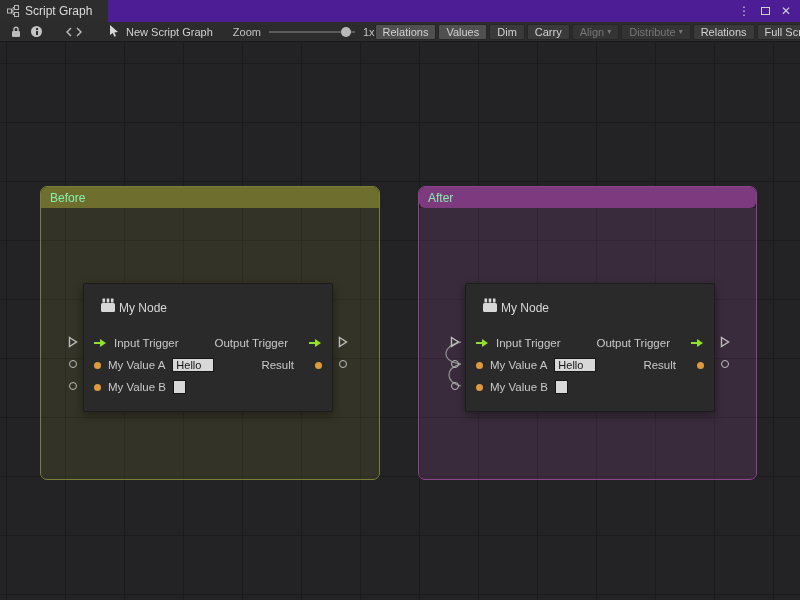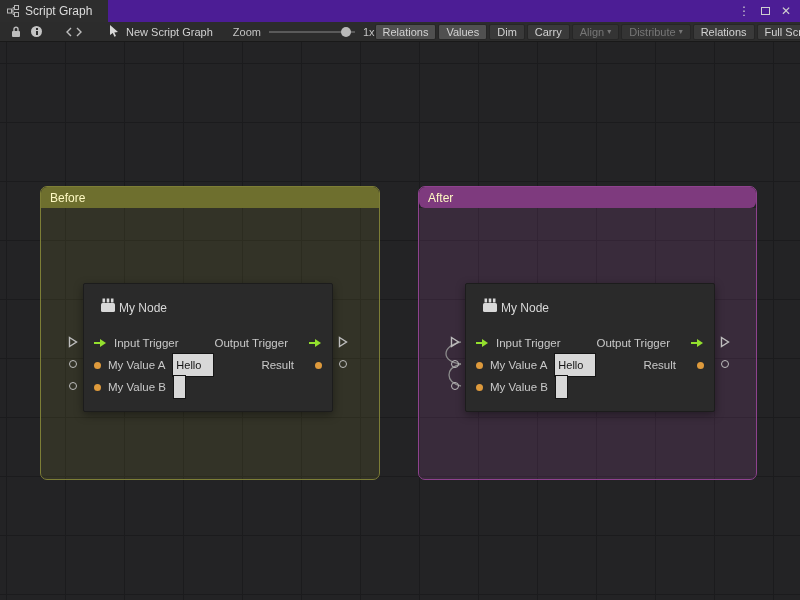--- a/index.html
+++ b/index.html
@@ -48,21 +48,21 @@
     background-image:
       linear-gradient(#1b1b1d 1px, transparent 1px),
       linear-gradient(90deg, #1b1b1d 1px, transparent 1px);
     background-size:59px 59px;
     background-position:6px 21px;
   }
 
   
   .group { position:absolute; border-radius:7px; border:1px solid; }
   .group-header { height:21px; display:flex; align-items:center; padding:0 9px;
-                  border-radius:6px 6px 0 0; font-size:12px; color:#fef9c3; }
+                  border-radius:6px 6px 0 0; font-size:12px; color:#86efac; }
   .group-body { position:absolute; left:0; right:0; top:21px; bottom:0;
                 border-radius:0 0 6px 6px; }
   .group.before { left:40px; top:144px; width:340px; height:294px; border-color:#7d7e36; }
   .group.before .group-header { background:#6e6f2e; }
   .group.before .group-body { background:rgba(134,135,52,0.16); }
   .group.after { left:418px; top:144px; width:339px; height:294px; border-color:#8e428e; }
   .group.after .group-header { background:#7e3a7e;border-radius:6px; }
   .group.after .group-body { background:rgba(172,86,172,0.16); }
 
   
@@ -72,21 +72,21 @@
   .node { position:absolute; left:18px; right:18px; top:0; bottom:0;
           background:#2a2a2a; border:1px solid #1c1c1c; border-radius:2px;
           box-shadow:0 3px 10px rgba(0,0,0,0.38); }
   .node-header { height:48px; display:flex; align-items:center; padding:0 13px; }
   .node-title { font-size:12px; color:#d8d8d8; }
   .prow { height:22px; display:flex; align-items:center; gap:7px;
           padding:0 10px; font-size:11.5px; color:#c9c9c9; }
   .prow .right { margin-left:auto; display:flex; align-items:center; gap:21px; }
   .dot { width:7px; height:7px; border-radius:50%; background:#de9a3c; flex:none; }
   .field { background:#d8d8d8; border:1px solid #151515; color:#141414;
-           font-size:11px; height:24px; padding:0 3px; width:42px;
+           font-size:11px; height:14px; padding:0 3px; width:42px;
            font-family:"Liberation Sans", sans-serif; }
   .field.small { width:13px; }
 
   
   .port { position:absolute; }
   .circ { width:8px; height:8px; border:1.4px solid #bdbdbd; border-radius:50%; }
   .tri svg, .arrow svg { display:block; }
   .wires { position:absolute; left:-2px; top:47px; pointer-events:none; }
 </style>
 </head>

